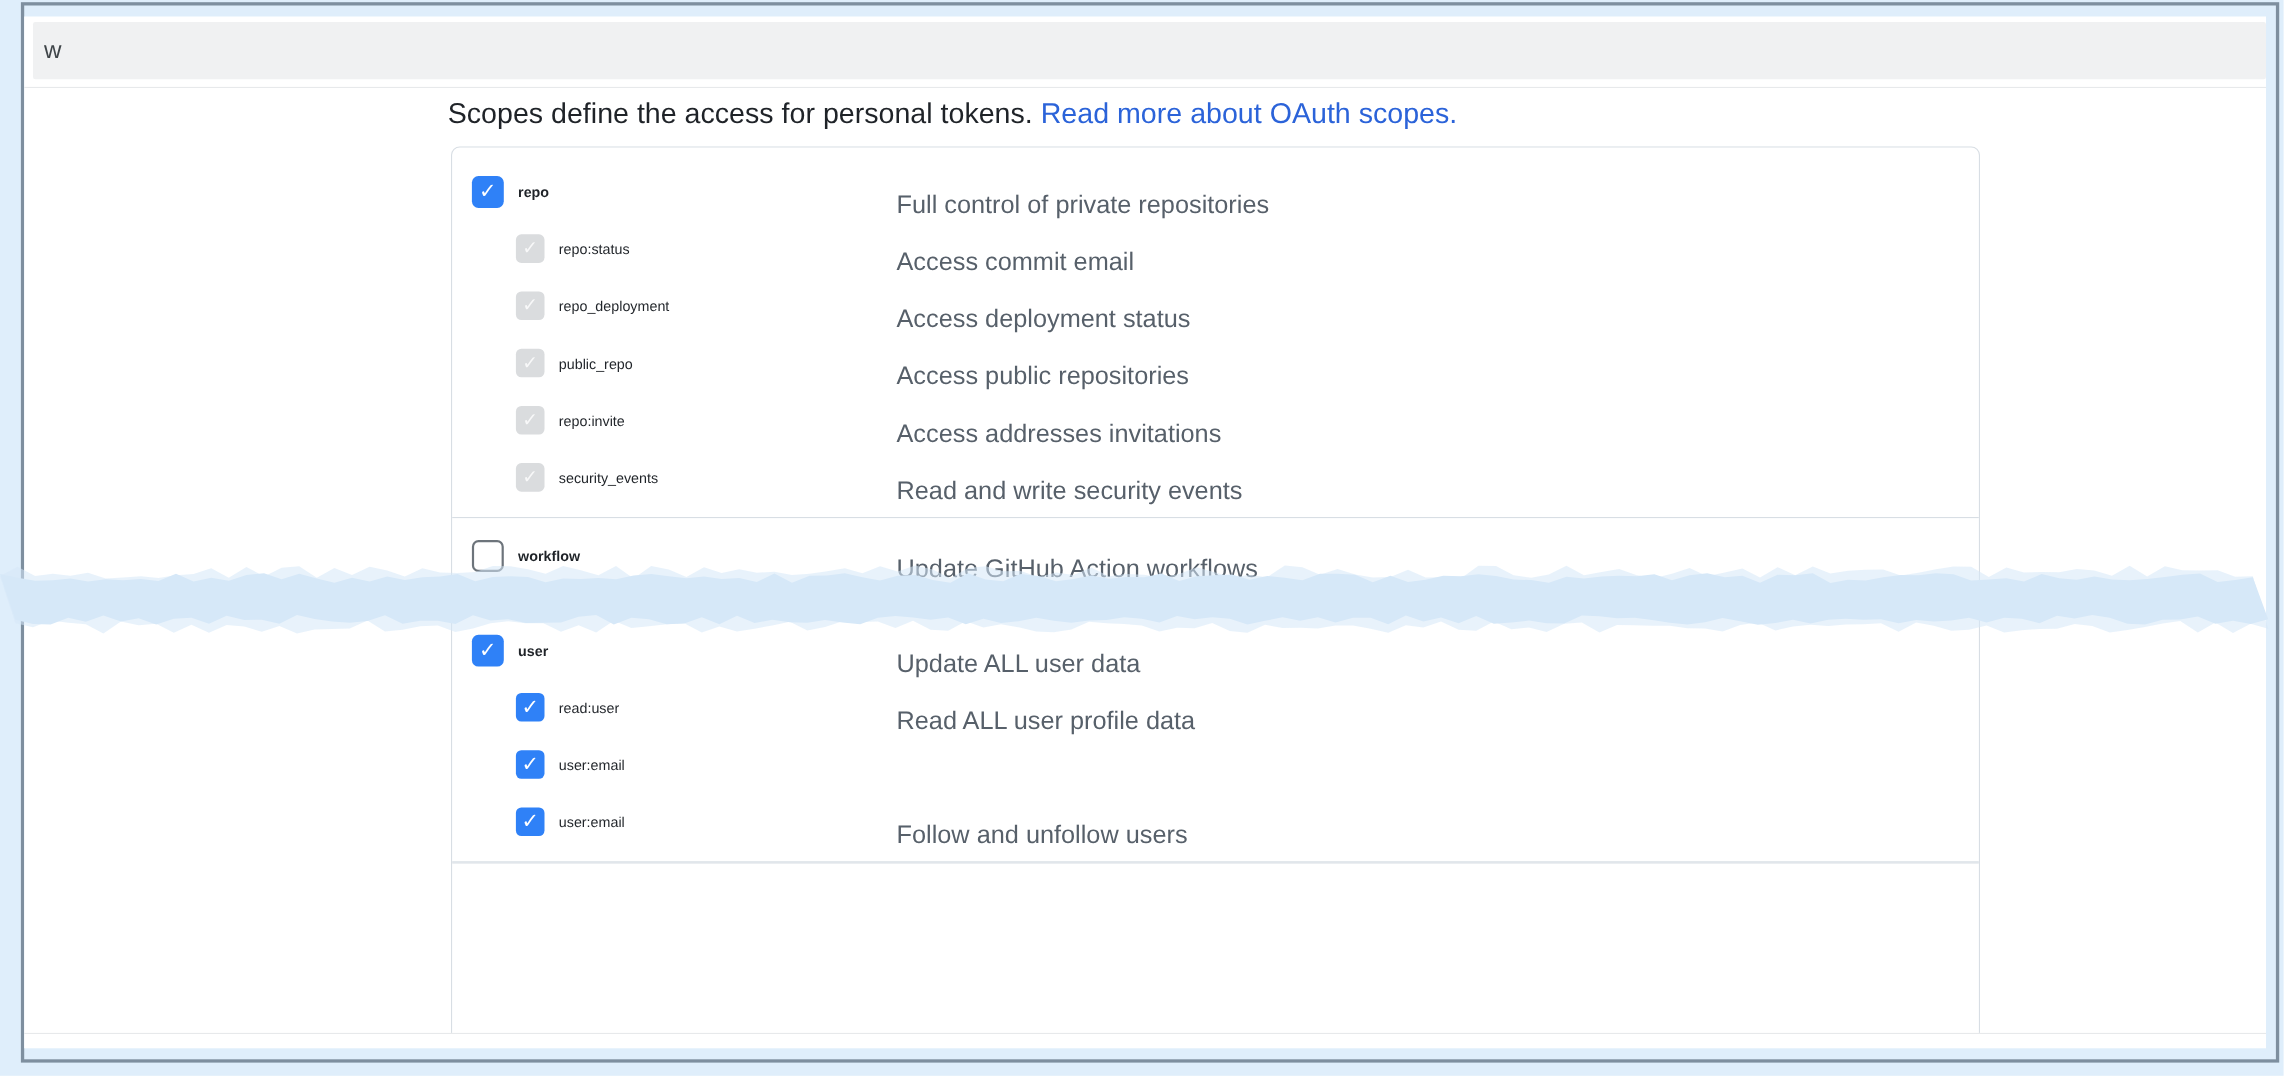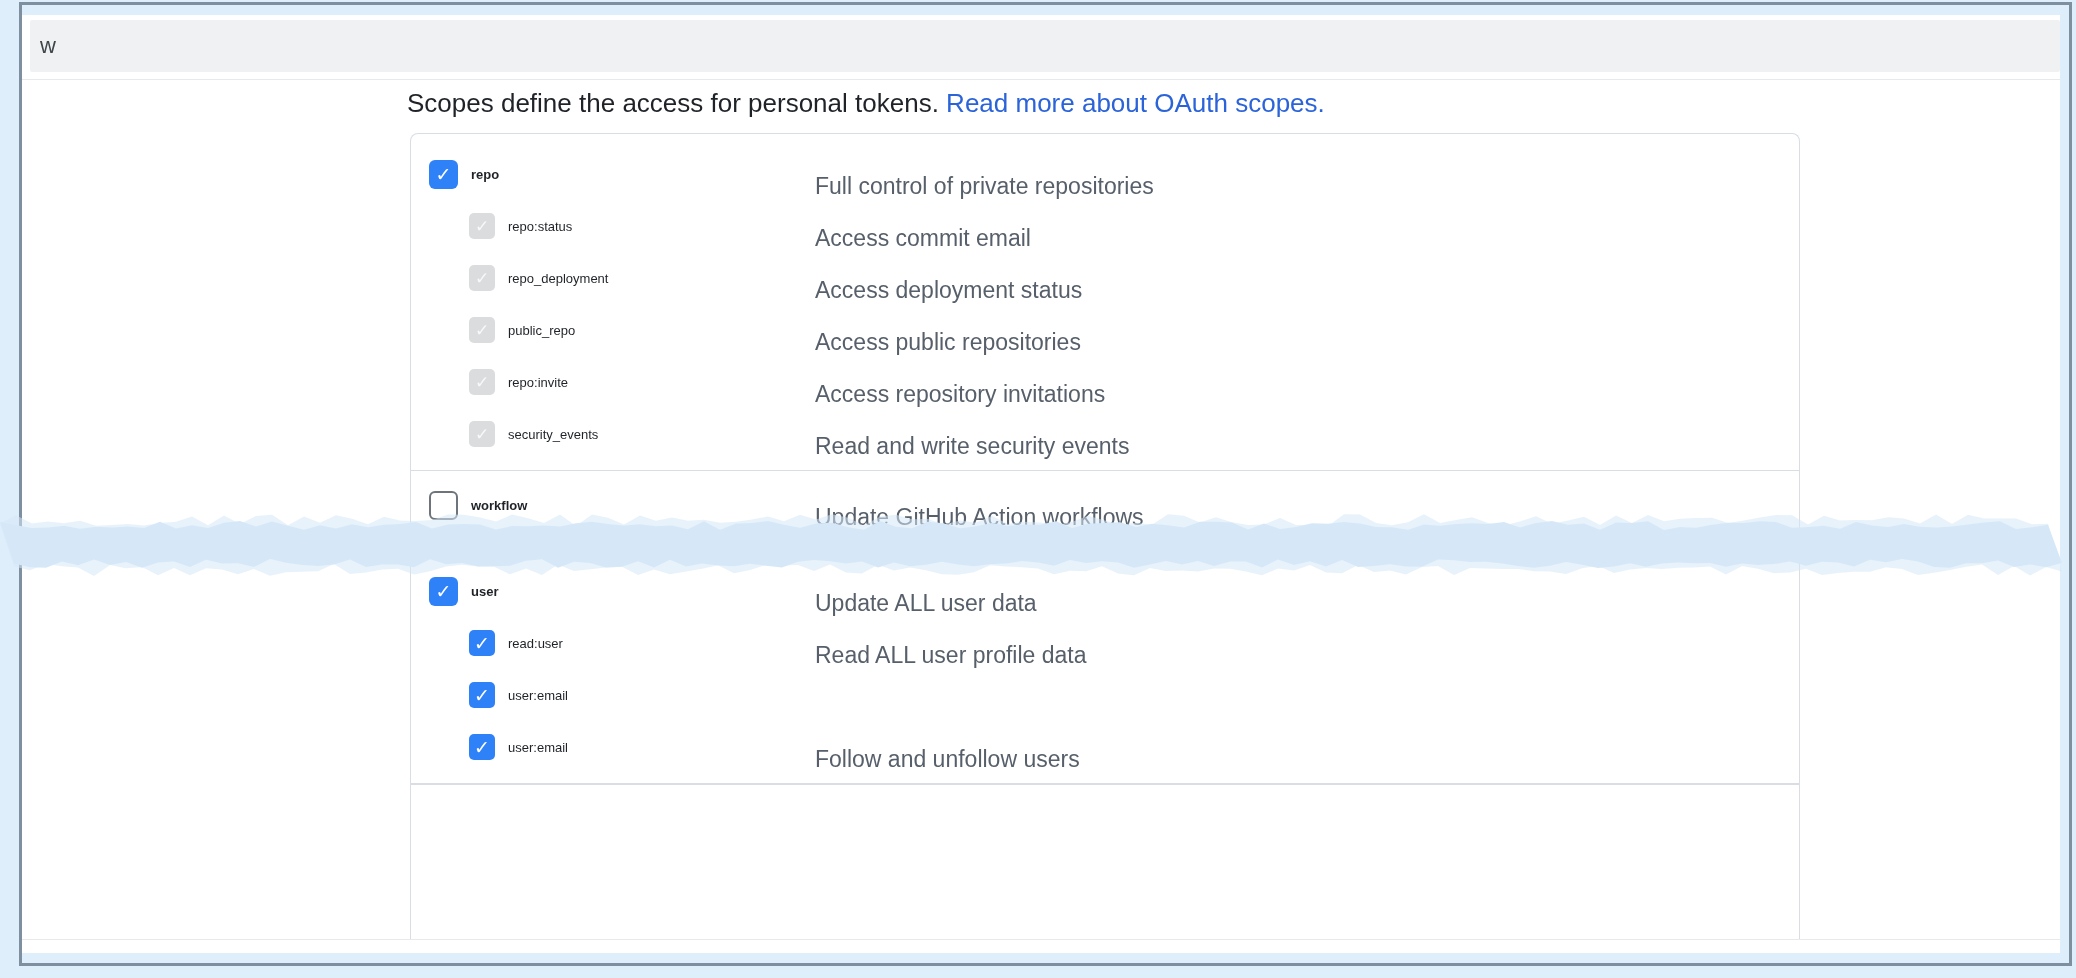--- a/index.html
+++ b/index.html
@@ -139,21 +139,21 @@
               <span class="check">✓</span>
             </span>
             <span class="label">public_repo</span>
             <span class="desc">Access public repositories</span>
           </div>
           <div class="scope-row sub">
             <span class="cb sub disabled_checked">
               <span class="check">✓</span>
             </span>
             <span class="label">repo:invite</span>
-            <span class="desc">Access repository invitations</span>
+            <span class="desc">Access addresses invitations</span>
           </div>
           <div class="scope-row sub">
             <span class="cb sub disabled_checked">
               <span class="check">✓</span>
             </span>
             <span class="label">security_events</span>
             <span class="desc">Read and write security events</span>
           </div>
         </div>
         <div class="divider"></div>

